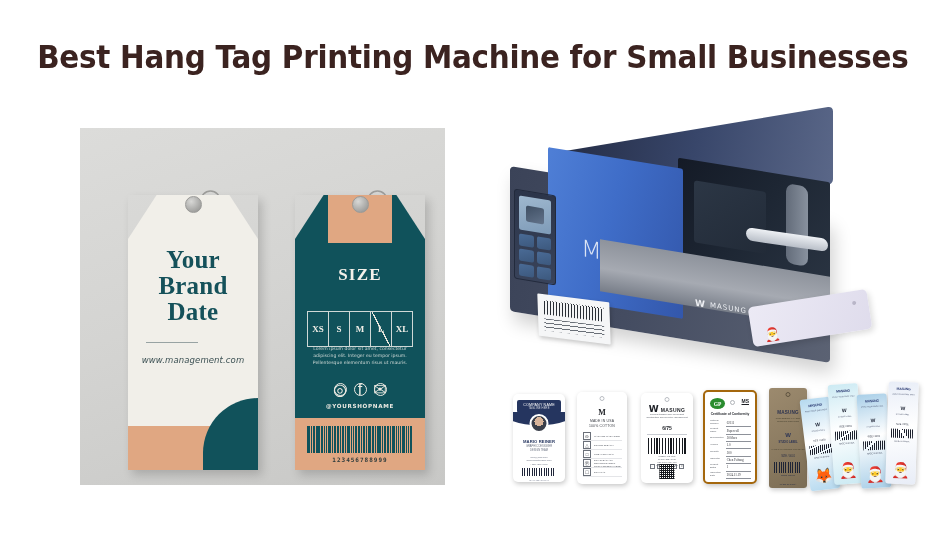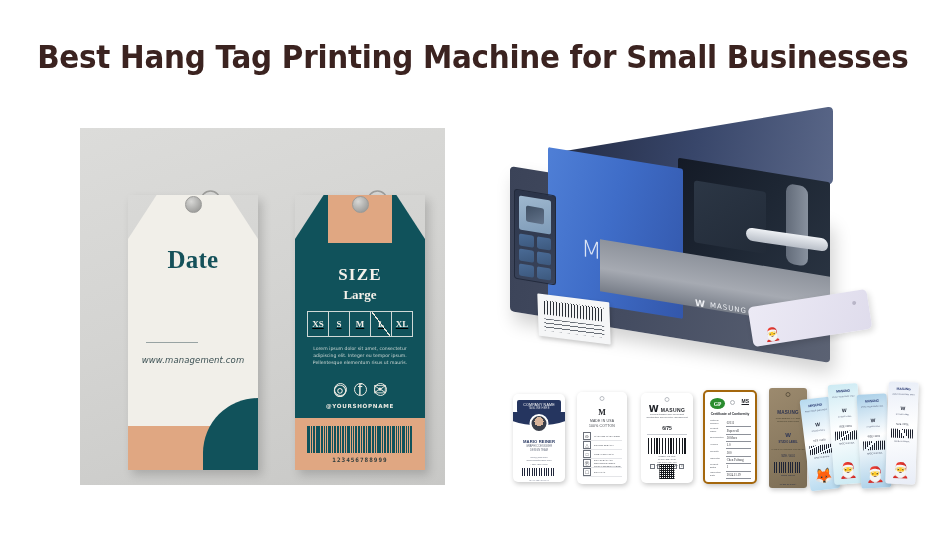--- a/index.html
+++ b/index.html
@@ -113,24 +113,23 @@
   .size-value {
     position: absolute; left:0; right:0; top: 92px;
     text-align:center;
     font-family: "Liberation Serif", serif;
     font-weight: bold;
     font-size: 13px;
     color: #f4f1ea;
   }
   .size-boxes {
     position: absolute; left: 12px; right: 12px; top: 116px;
-    height: 26px;
+    height: 36px;
     display: flex;
     border: 1px solid #cfd8d6;
-    text-decoration: underline;
   }
   .size-box {
     flex: 1;
     position: relative;
     border-right: 1px solid #cfd8d6;
     display: flex; align-items: center; justify-content: center;
     font-family: "Liberation Serif", serif;
     font-weight: bold;
     font-size: 9px;
     color: #f1eee7;
@@ -570,36 +569,37 @@
       <svg width="40" height="80" viewBox="0 0 40 80">
         <path d="M20 78 C 20 60, 8 48, 10 28 C 11 12, 30 12, 31 28 C 32 46, 21 58, 21 78" fill="none" stroke="#9d9d9b" stroke-width="1.6"></path>
       </svg>
     </div>
   </div>
 
   <div class="tag" id="tag-brand">
     <div class="tag-clip">
       <div class="brand-inner">
         <div class="brand-title">
+          <div>Your</div>
+          <div>Brand</div>
           <div>Date</div>
         </div>
         <div class="brand-rule"></div>
         <div class="brand-url">www.management.com</div>
         <div class="brand-band"></div>
         <div class="brand-quarter"></div>
       </div>
     </div>
   </div>
   <div class="grommet" style="left:185px; top:196px;"></div>
 
   <div class="tag" id="tag-size">
     <div class="tag-clip">
       <div class="size-tan-top"></div>
       <div class="size-word">SIZE</div>
-      <div class="size-value">Large</div>
 
       <div class="size-boxes">
         <div class="size-box">XS</div>
         <div class="size-box">S</div>
         <div class="size-box">M</div>
         <div class="size-box struck">L</div>
         <div class="size-box">XL</div>
       </div>
 
       <div class="lorem">Lorem ipsum dolor sit amet, consectetur adipiscing elit. Integer eu tempor ipsum. Pellentesque elementum risus ut mauris.</div>

